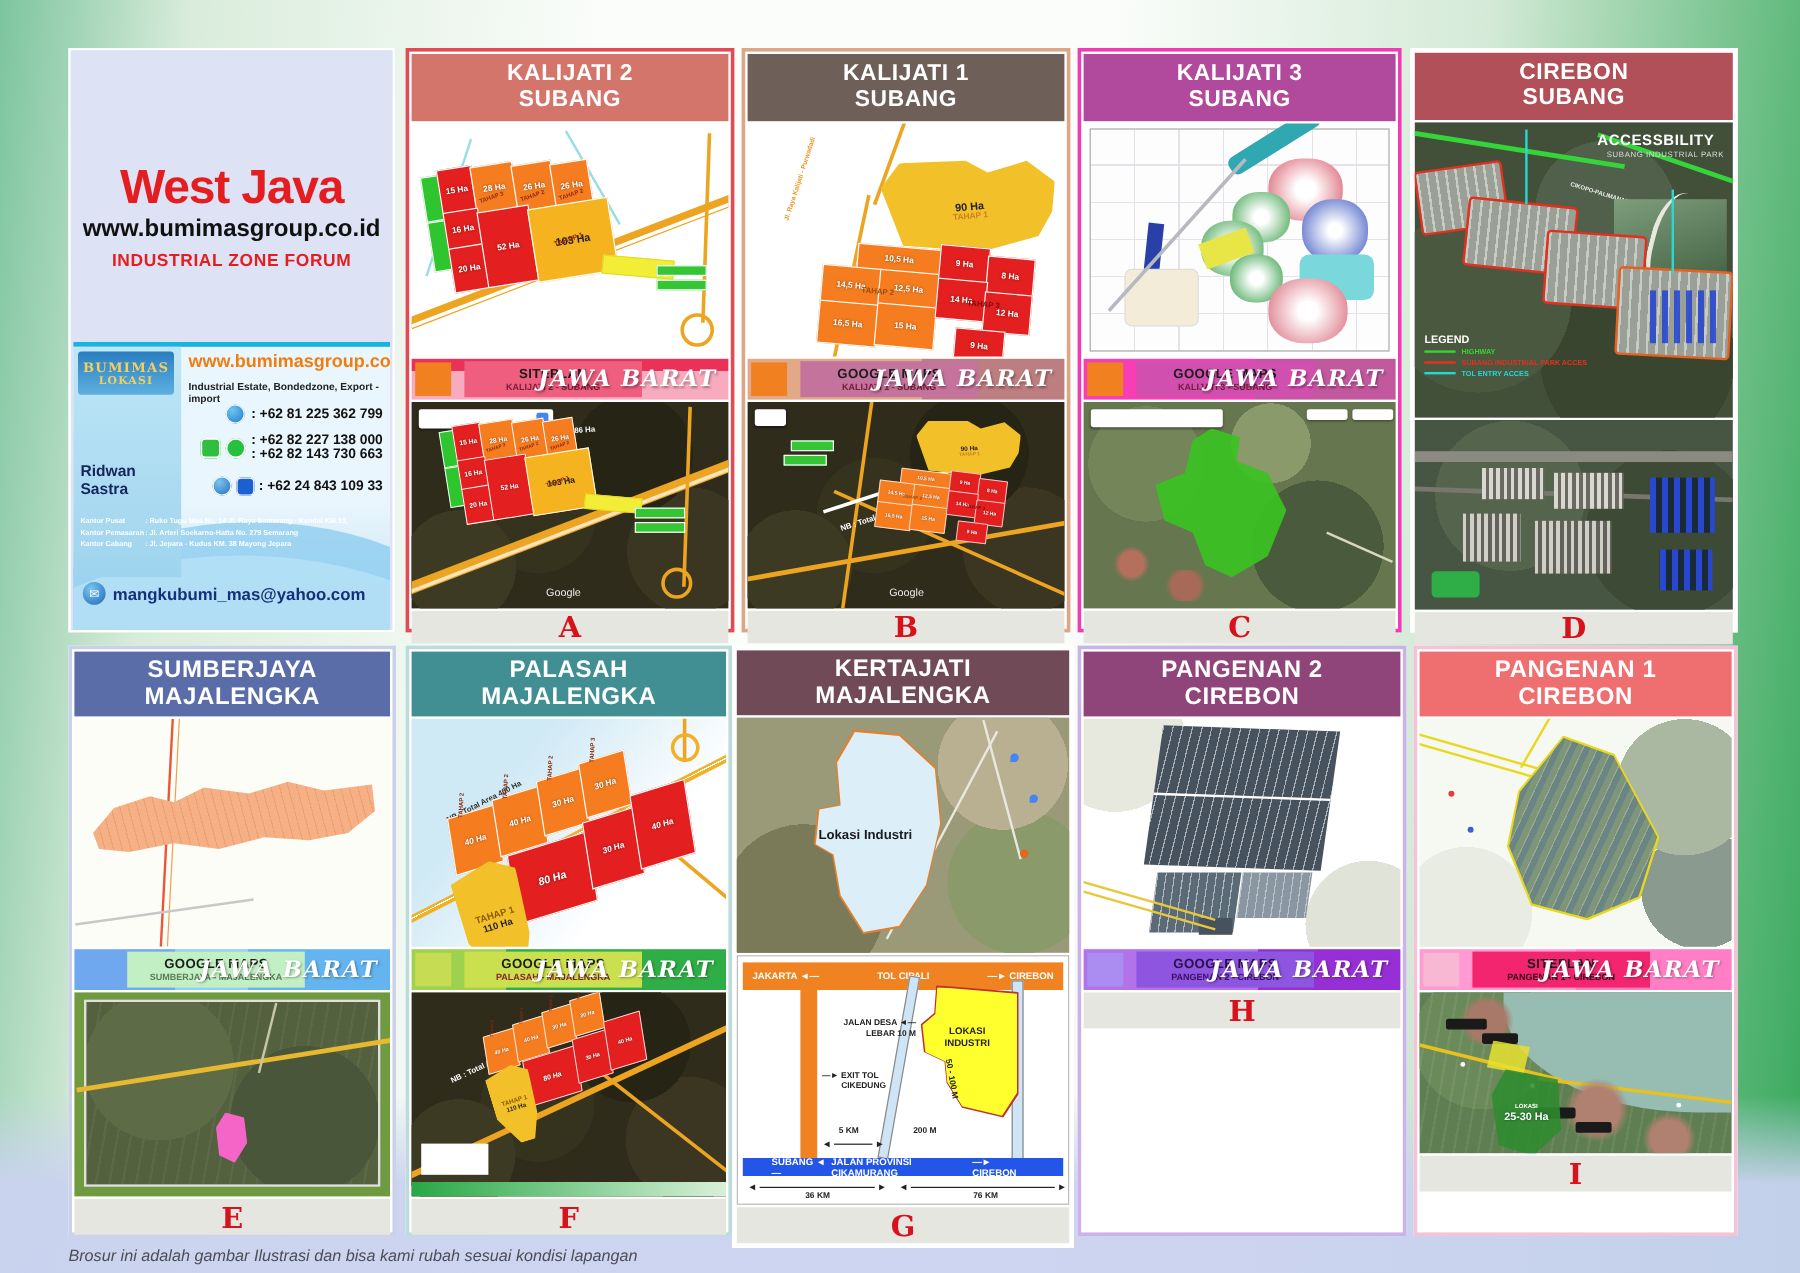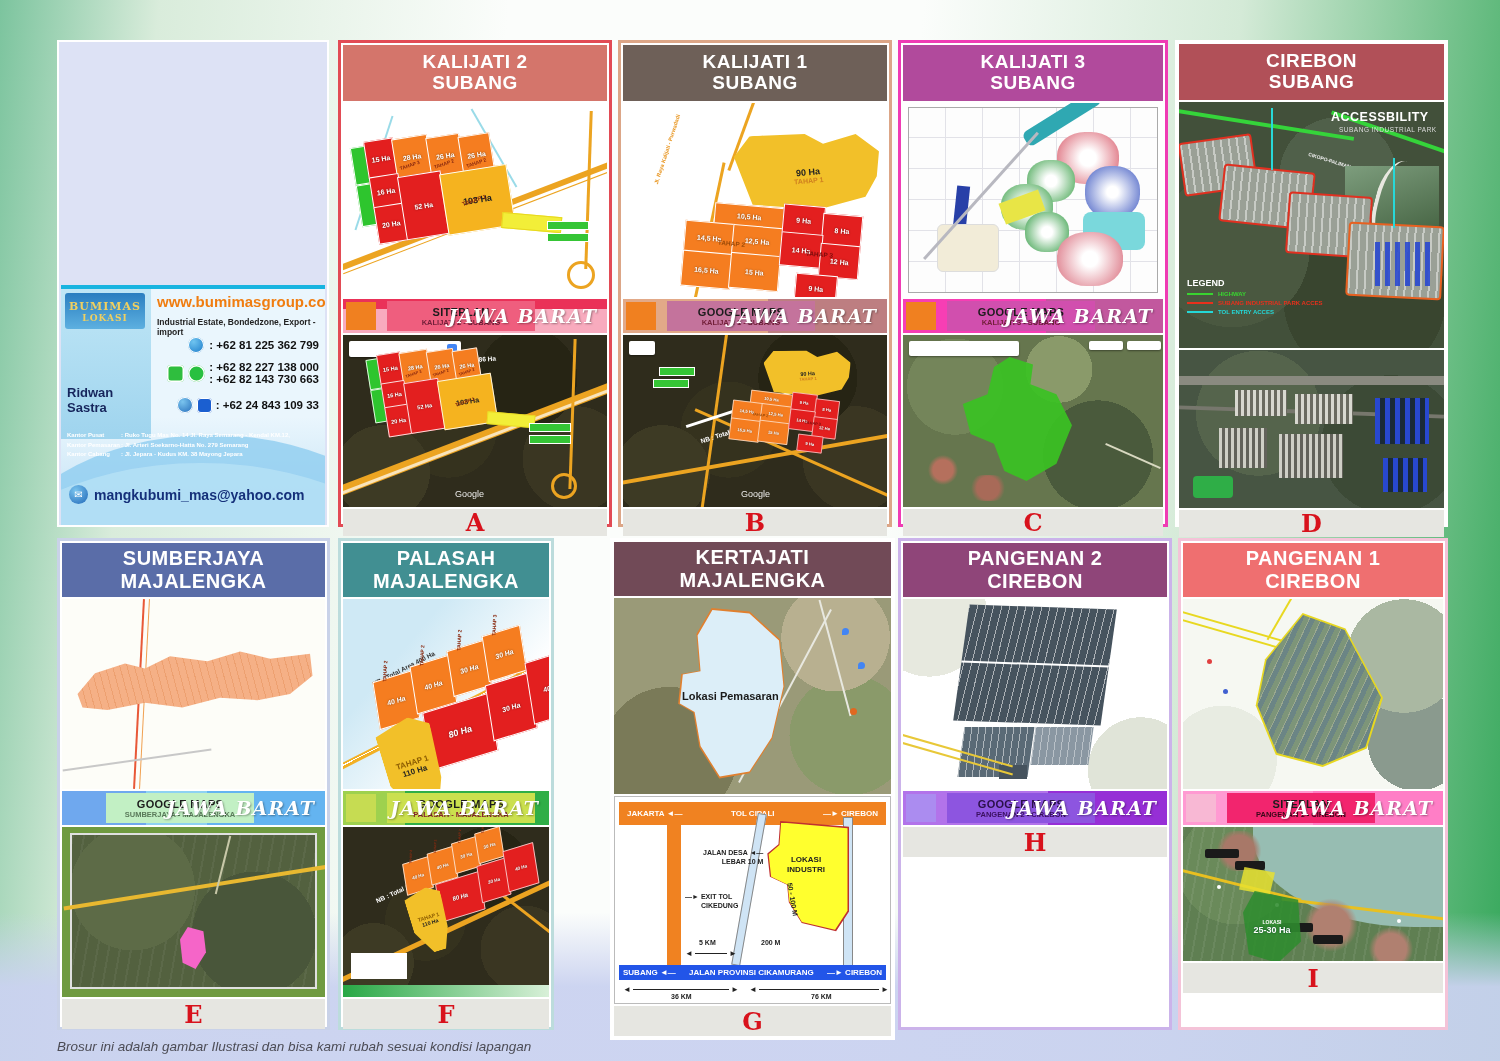--- a/index.html
+++ b/index.html
@@ -58,28 +58,33 @@
   .glabel{position:absolute;color:#222;font-weight:bold;font-size:7px;line-height:1.25;white-space:nowrap}
   .footer{position:absolute;left:57px;top:1039px;font:italic 13.5px "Liberation Sans",sans-serif;color:#4c4c55}
   .leg-line{display:inline-block;width:26px;height:0;border-top:2px solid;margin-right:5px;vertical-align:middle}
 </style>
 </head>
 <body>
 
 <div class="page">
 
   <div class="panel" style="left:57px;top:40px;width:272px;height:487px;border:2px solid #fff;background:#dde2f5">
+    <div class="abs" style="left:0;top:0;right:0;height:243px;background:#dde2f5">
+      <div class="abs" style="left:0;right:0;top:92px;text-align:center;font-weight:bold;font-size:40px;letter-spacing:-1px;color:#e41e20">West Java</div>
+      <div class="abs" style="left:0;right:0;top:138px;text-align:center;font-weight:bold;font-size:20px;color:#111">www.bumimasgroup.co.id</div>
+      <div class="abs" style="left:0;right:0;top:168px;text-align:center;font-weight:bold;font-size:14.5px;letter-spacing:.5px;color:#e41e20">INDUSTRIAL ZONE FORUM</div>
+    </div>
 
     <div class="abs" style="left:2px;top:243px;width:264px;height:240px;background:linear-gradient(180deg,#eaf6fd 0 55%,#bfe0f4);overflow:hidden">
       <div class="abs" style="left:0;top:0;right:0;height:4px;background:#18b4e0"></div>
 
       <div class="abs" style="left:-60px;top:150px;width:420px;height:260px;border-radius:50%;background:#8ecdf0;opacity:.8"></div>
       <div class="abs" style="left:-90px;top:178px;width:460px;height:260px;border-radius:50%;background:#b5e0f6;opacity:.85"></div>
 
-      <div class="abs" style="left:0;top:4px;width:90px;height:150px;background:linear-gradient(180deg,#bfe6f6,#9fd4ee)">
+      <div class="abs" style="left:0;top:4px;width:90px;height:192px;background:linear-gradient(180deg,#bfe6f6,#9fd4ee)">
         <div class="abs" style="left:4px;top:4px;width:80px;height:36px;background:linear-gradient(180deg,#2a7ec0,#5db0e0);border-radius:3px;display:flex;flex-direction:column;align-items:center;justify-content:center">
           <span style="font:bold 11px 'DejaVu Serif',serif;color:#f0d060;letter-spacing:1px">BUMIMAS</span>
           <span style="font:bold 9px 'DejaVu Serif',serif;color:#f0d060;letter-spacing:1px">LOKASI</span>
         </div>
         <div class="abs" style="left:6px;top:96px;font-weight:bold;font-size:13px;color:#16255c">Ridwan Sastra</div>
       </div>
 
       <div class="abs" style="left:96px;top:8px;font-weight:bold;font-size:15px;color:#f07d10">www.bumimasgroup.co.id</div>
       <div class="abs" style="left:96px;top:32px;font-weight:bold;font-size:8.5px;color:#222">Industrial Estate, Bondedzone, Export - import</div>
 
@@ -386,21 +391,21 @@
            repeating-linear-gradient(100deg, rgba(255,255,255,.05) 0 2px, transparent 2px 11px),#53613f">
         <div class="road" style="left:-10px;top:48px;width:300px;height:4px;background:#e8b830;transform:rotate(-9deg)"></div>
         <div class="abs" style="left:150px;top:0;width:2px;height:60px;background:#c8c8a8;transform:rotate(14deg)"></div>
         <div class="abs" style="left:108px;top:92px;width:26px;height:42px;background:#f565c8;
              clip-path:polygon(30% 0,90% 10%,100% 60%,60% 100%,10% 85%,0 30%)"></div>
       </div>
     </div>
     <div class="letter">E</div>
   </div>
 
-  <div class="panel row2" style="left:338px;top:538px;width:216px;height:492px;border:3px solid #bcdcdc">
+  <div class="panel row2" style="left:338px;top:538px;width:272px;height:492px;border:3px solid #bcdcdc">
     <div class="p-head" style="background: rgb(65, 143, 146);">
       <span>PALASAH</span>
       <span>MAJALENGKA</span>
     </div>
     <div class="section" style="height:190px;background:linear-gradient(130deg,#cfe9f5 0 28%,#ffffff 70%)">
       <div class="road" style="left:-24px;top:92px;width:330px;height:6px;transform:rotate(-27deg);background:linear-gradient(#f2b025 0 2px,#fff 2px 3px,#f2b025 3px 6px)"></div>
       <div class="road" style="left:130px;top:120px;width:200px;height:3px;transform:rotate(40deg)"></div>
       <div class="road" style="left:226px;top:-4px;width:3px;height:40px"></div>
       <div class="abs" style="left:216px;top:12px;width:18px;height:18px;border:3px solid #f2b025;border-radius:50%"></div>
       <div class="note" style="left:26px;top:66px;transform:rotate(-27deg);color:#333">NB : Total Area 400 Ha</div>
@@ -472,21 +477,21 @@
          radial-gradient(circle at 80% 20%, #b8b090 0 20%,transparent 20%),
          radial-gradient(circle at 20% 80%, #7a7a58 0 25%,transparent 25%),
          radial-gradient(circle at 85% 70%, #8a9a6a 0 22%,transparent 22%),#9a9a78">
       <div class="abs" style="left:170px;top:0;width:2px;height:196px;background:#e8e8e0;transform:rotate(28deg)"></div>
       <div class="abs" style="left:220px;top:0;width:2px;height:120px;background:#e8e8e0;transform:rotate(-15deg)"></div>
       <div class="abs" style="left:52px;top:10px;width:152px;height:174px;background:#e08030;
            clip-path:polygon(30% 0,55% 2%,75% 18%,78% 45%,70% 75%,55% 95%,35% 98%,22% 80%,18% 60%,8% 55%,10% 38%,22% 36%,20% 15%)">
         <div class="abs" style="left:2px;top:2px;right:2px;bottom:2px;background:#dceef8;
              clip-path:polygon(30% 0,55% 2%,75% 18%,78% 45%,70% 75%,55% 95%,35% 98%,22% 80%,18% 60%,8% 55%,10% 38%,22% 36%,20% 15%)"></div>
       </div>
-      <div class="abs" style="left:68px;top:92px;font-weight:bold;font-size:11px;color:#1a1a1a">Lokasi Pemasaran</div>
+      <div class="abs" style="left:68px;top:92px;font-weight:bold;font-size:11px;color:#1a1a1a">Lokasi Industri</div>
       <div class="abs" style="left:228px;top:30px;width:7px;height:7px;background:#4285f4;border-radius:50% 50% 50% 0"></div>
       <div class="abs" style="left:244px;top:64px;width:7px;height:7px;background:#4285f4;border-radius:50% 50% 50% 0"></div>
       <div class="abs" style="left:236px;top:110px;width:7px;height:7px;background:#e06820;border-radius:50%"></div>
     </div>
     <div class="section" style="height:208px;background:#fff;border:1px solid #bbb;box-sizing:border-box">
       <div class="abs" style="left:4px;top:5px;right:4px;height:15px;background:#f08221;display:flex;align-items:center;justify-content:space-between;padding:4px 8px;color:#fff;font-weight:bold;font-size:8px">
         <span><span>JAKARTA</span> <span>◄</span>—</span>
         <span>TOL CIPALI</span>
         <span>—<span>►</span> <span>CIREBON</span></span>
       </div>
@@ -511,21 +516,21 @@
         <div style="padding-left:16px">CIKEDUNG</div>
       </div>
       <div class="glabel" style="left:160px;top:98px;transform:rotate(80deg)">50 - 100 M</div>
       <div class="glabel" style="left:146px;top:142px">200 M</div>
       <div class="dim" style="left:70px;top:152px;width:52px">
         <span>◄</span>
           <i></i>
           <span>►</span>
       </div>
       <div class="glabel" style="left:84px;top:142px">5 KM</div>
-      <div class="abs" style="left:4px;top:168px;right:4px;height:15px;background:#2255e8;display:flex;align-items:center;justify-content:space-between;padding:0 4px;color:#fff;font-weight:bold;font-size:8px">
+      <div class="abs" style="left:4px;top:168px;right:4px;height:15px;background:#2255e8;display:flex;align-items:center;justify-content:space-between;padding:0 24px;color:#fff;font-weight:bold;font-size:8px">
         <span><span>SUBANG</span> <span>◄</span>—</span>
         <span>JALAN PROVINSI CIKAMURANG</span>
         <span>—<span>►</span> <span>CIREBON</span></span>
       </div>
       <div class="dim" style="left:8px;top:188px;width:116px">
         <span>◄</span>
           <i></i>
           <span>►</span>
       </div>
       <div class="glabel" style="left:56px;top:196px">36 KM</div>

